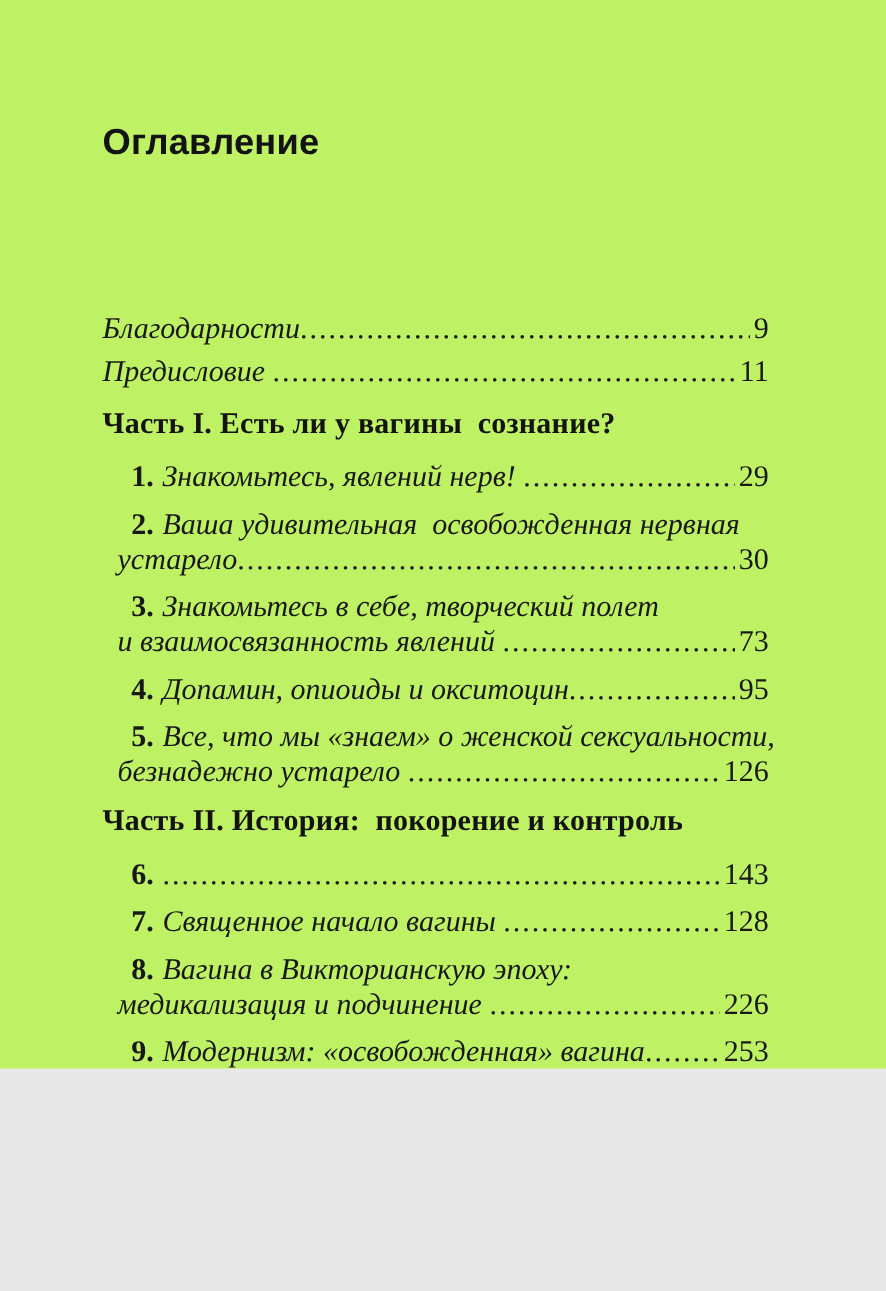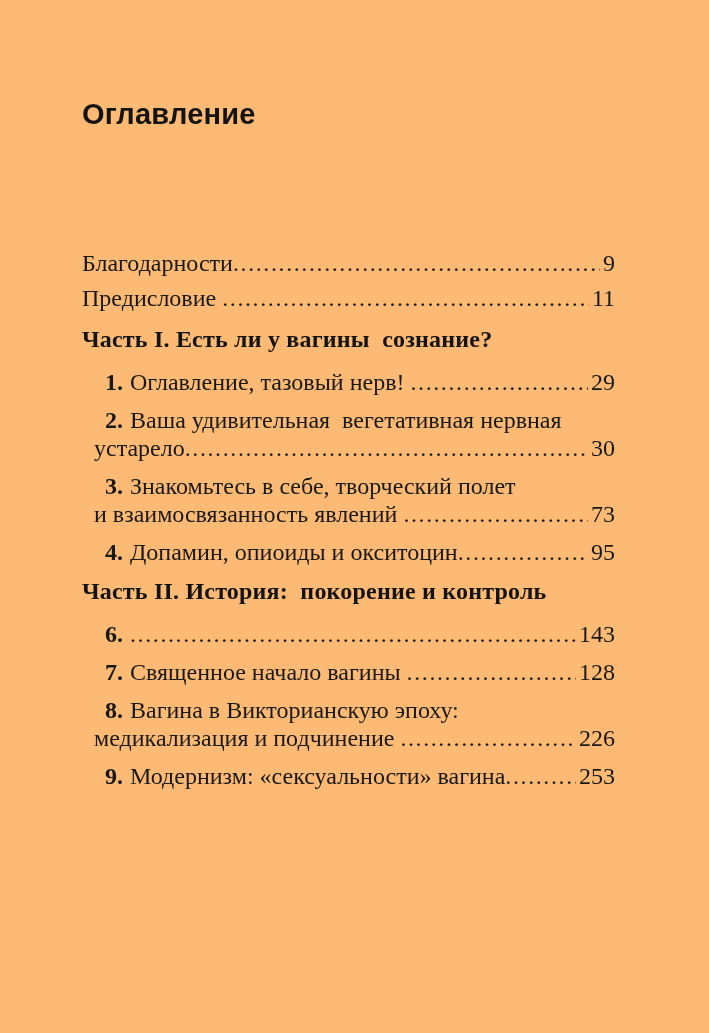--- a/index.html
+++ b/index.html
@@ -1,30 +1,30 @@
 <!DOCTYPE html>
 <html lang="ru"><head>
 <meta charset="utf-8">
 <style>
   html,body{margin:0;padding:0;background:#e8e8e8;}
   .page{
-    width:709px;height:1033px;background:#fdba74;position:relative;
+    width:709px;height:855px;background:#bef264;position:relative;
     overflow:hidden;margin:0 auto;
     font-family:"Liberation Serif", serif;color:#181818;
   }
   .content{position:absolute;left:82px;top:0;width:533px;}
   .title{
     font-family:"Liberation Sans", sans-serif;font-weight:700;
     font-size:29px;line-height:30px;margin:99px 0 0 0;letter-spacing:0.2px;
     color:#131313;
   }
   .front{margin-top:117px;font-size:24px;}
   .fm-row{line-height:35px;}
   .leader-row{display:flex;align-items:baseline;}
-  .etitle,.etext{white-space:pre;}
+  .etitle,.etext{white-space:pre;font-style:italic;}
   .dots{flex:1 1 auto;overflow:hidden;white-space:nowrap;min-width:8px;}
   .dots::after{
     content:"........................................................................................................................................................";
     letter-spacing:1.6px;
   }
   .pagenum{margin-left:3px;white-space:pre;}
   .part-heading{
     font-size:24px;font-weight:700;line-height:30px;
     margin:8px 0 14px 0;white-space:pre;color:#131313;letter-spacing:0.2px;
   }
@@ -48,27 +48,27 @@
           <div class="leader-row fm-row">
             <span class="etitle">Предисловие </span>
             <span class="dots"></span>
             <span class="pagenum">11</span>
           </div>
         </div>
         <h2 class="part-heading">Часть I. Есть ли у вагины  сознание?</h2>
         <div class="entry">
           <div class="leader-row first-pad">
             <span class="num">1.</span>
-            <span class="etext">Оглавление, тазовый нерв! </span>
+            <span class="etext">Знакомьтесь, явлений нерв! </span>
             <span class="dots"></span>
             <span class="pagenum">29</span>
           </div>
         </div>
         <div class="entry">
-          <div class="first-pad"><span class="num">2.</span><span class="etext">Ваша удивительная  вегетативная нервная</span></div>
+          <div class="first-pad"><span class="num">2.</span><span class="etext">Ваша удивительная  освобожденная нервная</span></div>
           <div class="leader-row">
             <span class="etext">устарело</span>
             <span class="dots"></span>
             <span class="pagenum">30</span>
           </div>
         </div>
         <div class="entry">
           <div class="first-pad"><span class="num">3.</span><span class="etext">Знакомьтесь в себе, творческий полет</span></div>
           <div class="leader-row">
             <span class="etext">и взаимосвязанность явлений </span>
@@ -78,20 +78,26 @@
         </div>
         <div class="entry">
           <div class="leader-row first-pad">
             <span class="num">4.</span>
             <span class="etext">Допамин, опиоиды и окситоцин</span>
             <span class="dots"></span>
             <span class="pagenum">95</span>
           </div>
         </div>
         <div class="entry">
+          <div class="first-pad"><span class="num">5.</span><span class="etext">Все, что мы «знаем» о женской сексуальности,</span></div>
+          <div class="leader-row">
+            <span class="etext">безнадежно устарело </span>
+            <span class="dots"></span>
+            <span class="pagenum">126</span>
+          </div>
         </div>
         <h2 class="part-heading">Часть II. История:  покорение и контроль</h2>
         <div class="entry">
           <div class="leader-row first-pad">
             <span class="num">6.</span>
             <span class="dots"></span>
             <span class="pagenum">143</span>
           </div>
         </div>
         <div class="entry">
@@ -106,20 +112,20 @@
           <div class="first-pad"><span class="num">8.</span><span class="etext">Вагина в Викторианскую эпоху:</span></div>
           <div class="leader-row">
             <span class="etext">медикализация и подчинение </span>
             <span class="dots"></span>
             <span class="pagenum">226</span>
           </div>
         </div>
         <div class="entry">
           <div class="leader-row first-pad">
             <span class="num">9.</span>
-            <span class="etext">Модернизм: «сексуальности» вагина</span>
+            <span class="etext">Модернизм: «освобожденная» вагина</span>
             <span class="dots"></span>
             <span class="pagenum">253</span>
           </div>
         </div>
       </div>
   </div>
 </div>
 
 </body></html>

